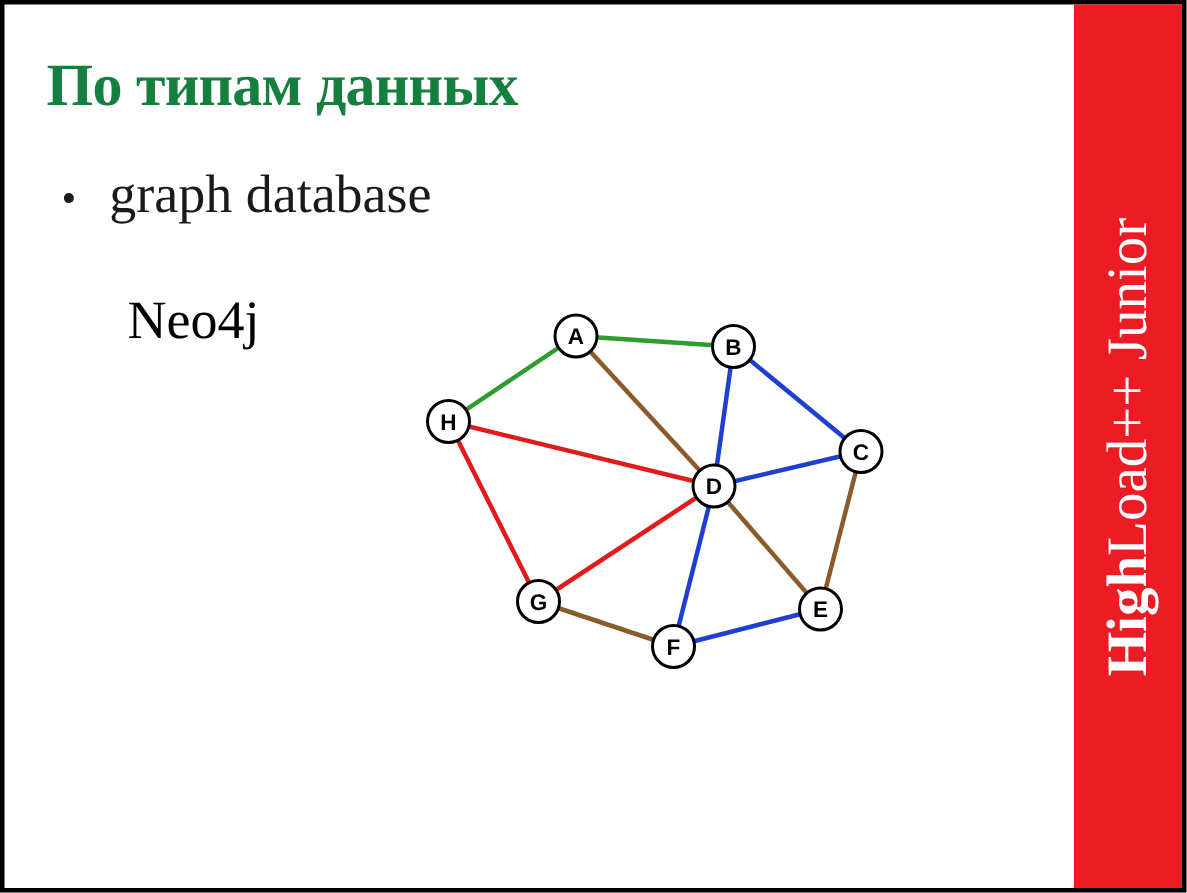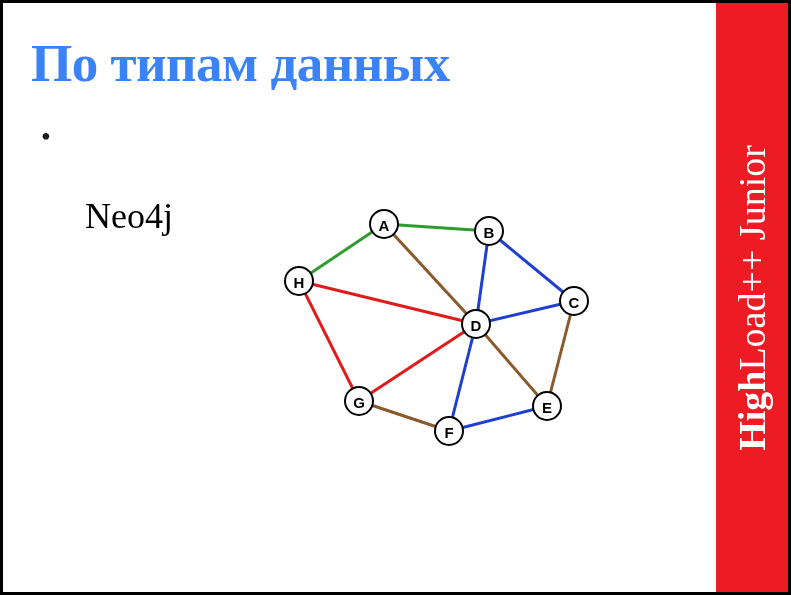--- a/index.html
+++ b/index.html
@@ -37,23 +37,23 @@
       transform-origin: center center;
       white-space: nowrap;
       color: #fff;
       font-size: 38px;
       font-weight: 300;
     }
     .sidebar-text .high { font-weight: 700; }
     .sidebar-text .load { font-weight: 400; }
     .sidebar-text .junior { font-weight: 300; }
     .title {
-      font-size: 53px;
+      font-size: 40px;
       font-weight: 700;
-      color: #3b82f6;
+      color: #15803d;
       margin-bottom: 28px;
       letter-spacing: -0.5px;
     }
     .bullet-row {
       display: flex;
       align-items: baseline;
       margin-left: 10px;
       margin-bottom: 42px;
     }
     .bullet-dot {
@@ -87,20 +87,21 @@
     }
   </style>
 </head>
 <body>
 
 <div class="slide">
   <div class="content">
     <h1 class="title">По типам данных</h1>
     <div class="bullet-row">
       <span class="bullet-dot">•</span>
+      <span class="bullet-text">graph database</span>
     </div>
     <div class="sub-item">Neo4j</div>
     <svg class="graph-svg" width="350" height="280">
       <g id="edges">
           <line x1="115" y1="28" x2="220" y2="35" stroke="#2e9c2e" stroke-width="3"></line>
           <line x1="115" y1="28" x2="30" y2="85" stroke="#2e9c2e" stroke-width="3"></line>
           <line x1="115" y1="28" x2="207" y2="128" stroke="#8a5a2b" stroke-width="3"></line>
           <line x1="220" y1="35" x2="207" y2="128" stroke="#1e3fcf" stroke-width="3"></line>
           <line x1="220" y1="35" x2="305" y2="105" stroke="#1e3fcf" stroke-width="3"></line>
           <line x1="305" y1="105" x2="207" y2="128" stroke="#1e3fcf" stroke-width="3"></line>

